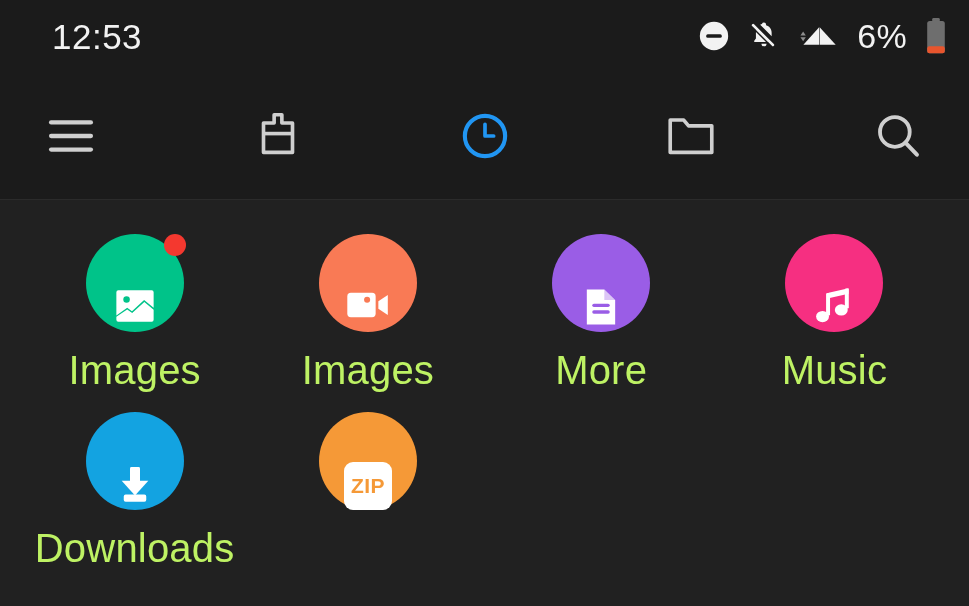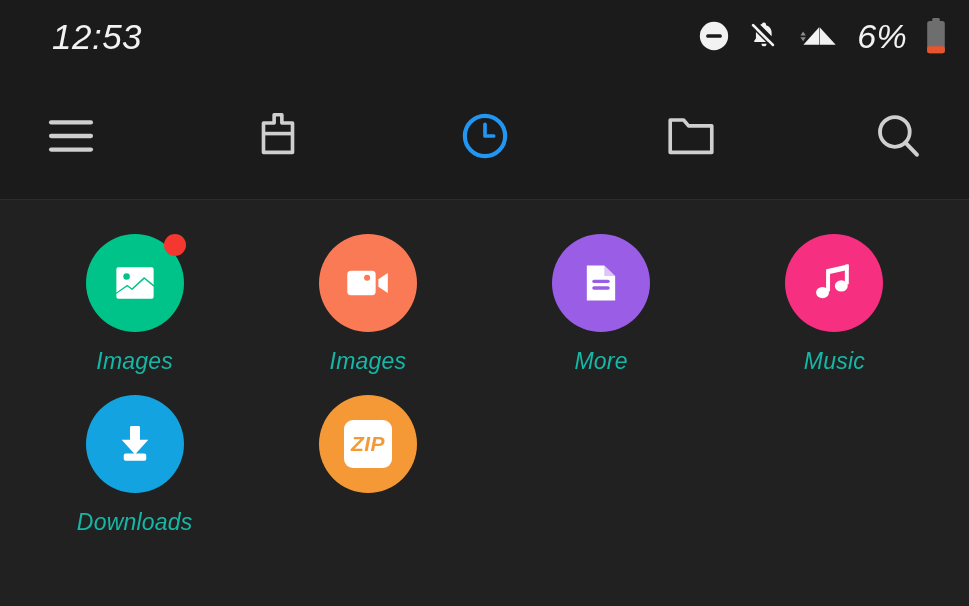--- a/index.html
+++ b/index.html
@@ -17,21 +17,20 @@
     -webkit-font-smoothing: antialiased;
   }
 
   #app {
     width: 969px;
     height: 606px;
     position: relative;
     background: #202020;
     display: flex;
     flex-direction: column;
-    font-style: italic;
   }
 
   
   .status-bar {
     height: 72px;
     background: #1b1b1b;
     display: flex;
     align-items: center;
     justify-content: space-between;
     padding: 0 22px 0 52px;
@@ -120,39 +119,39 @@
     position: relative;
     width: 98px;
     height: 98px;
   }
 
   .cat-circle {
     width: 98px;
     height: 98px;
     border-radius: 50%;
     display: flex;
-    align-items: center;
+    align-items: flex-end;
     justify-content: center;
   }
 
   .badge-dot {
     position: absolute;
     top: 0px;
     right: -2px;
     width: 22px;
     height: 22px;
     border-radius: 50%;
     background: #f4382f;
   }
 
   .cat-label {
     margin-top: 18px;
-    font-size: 23px;
+    font-size: 40px;
     font-weight: 400;
-    color: #14b8a6;
+    color: #bef264;
     letter-spacing: 0.2px;
     line-height: 1;
     white-space: nowrap;
   }
 
   .zip-chip {
     width: 48px;
     height: 48px;
     border-radius: 9px;
     background: #ffffff;

